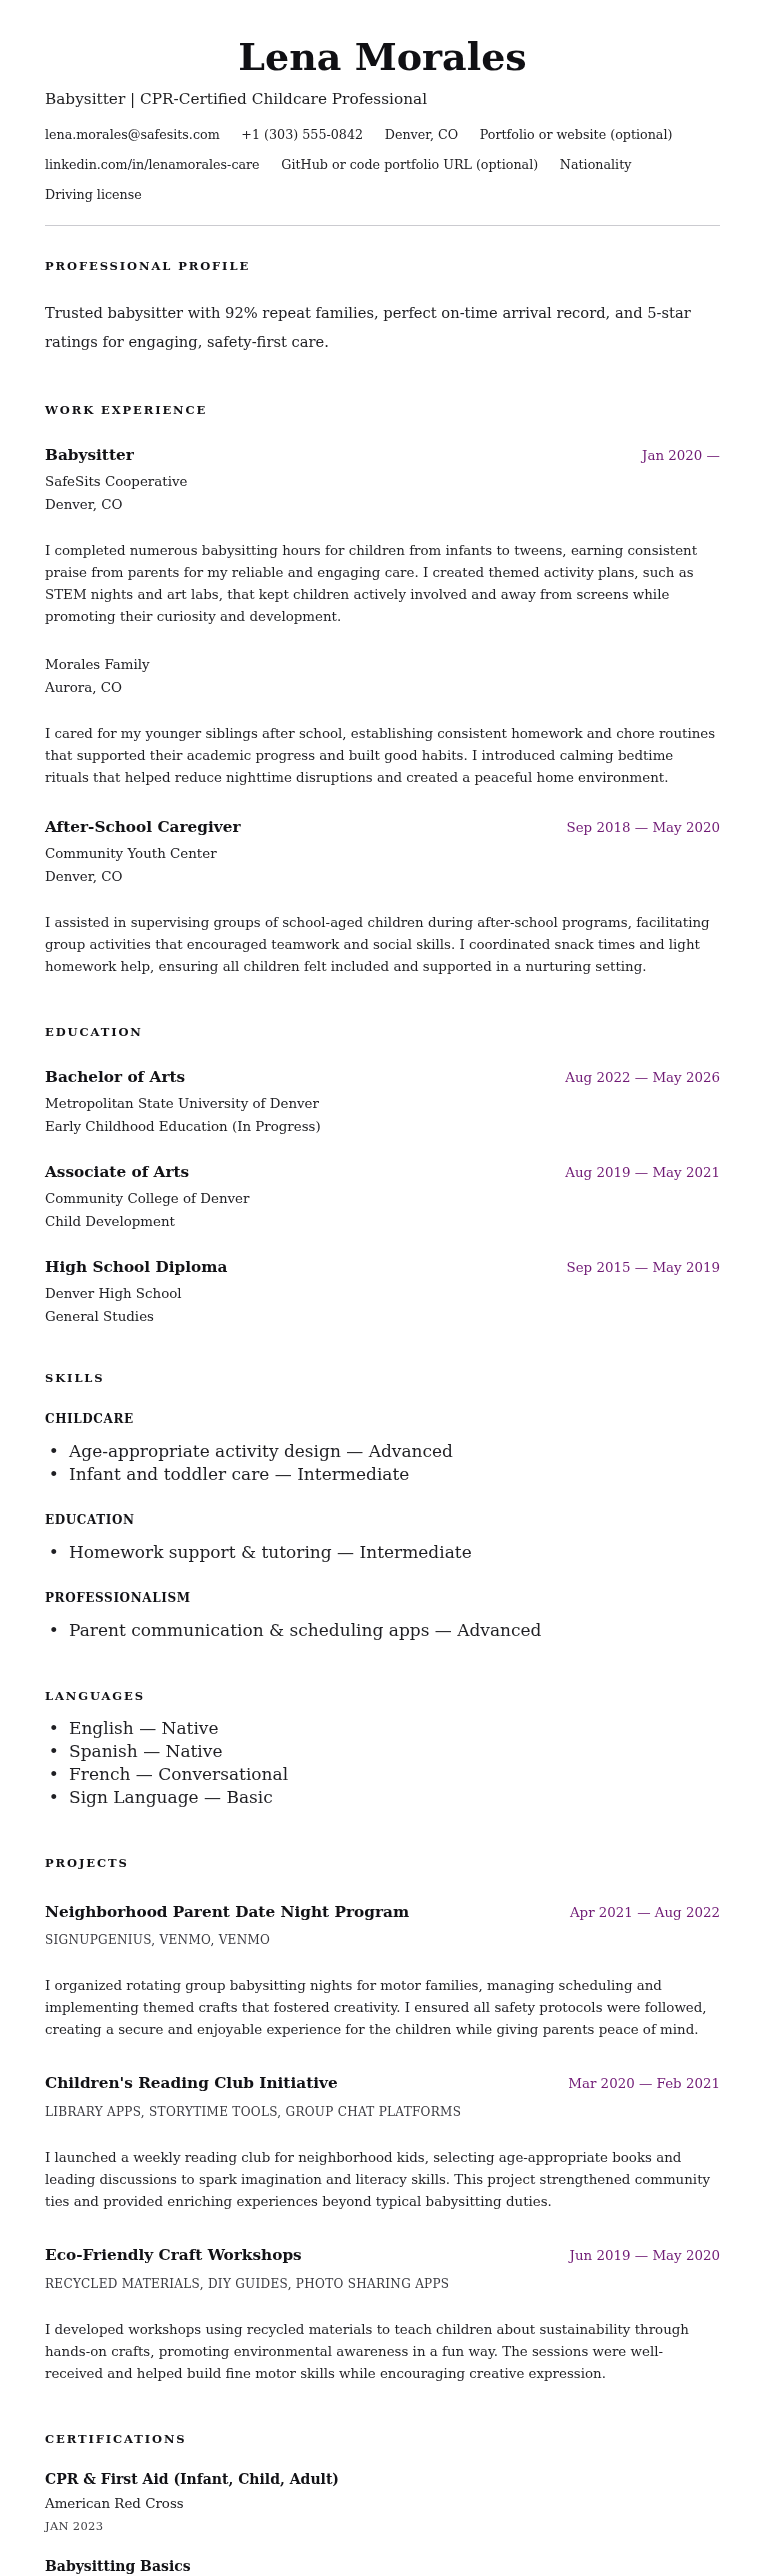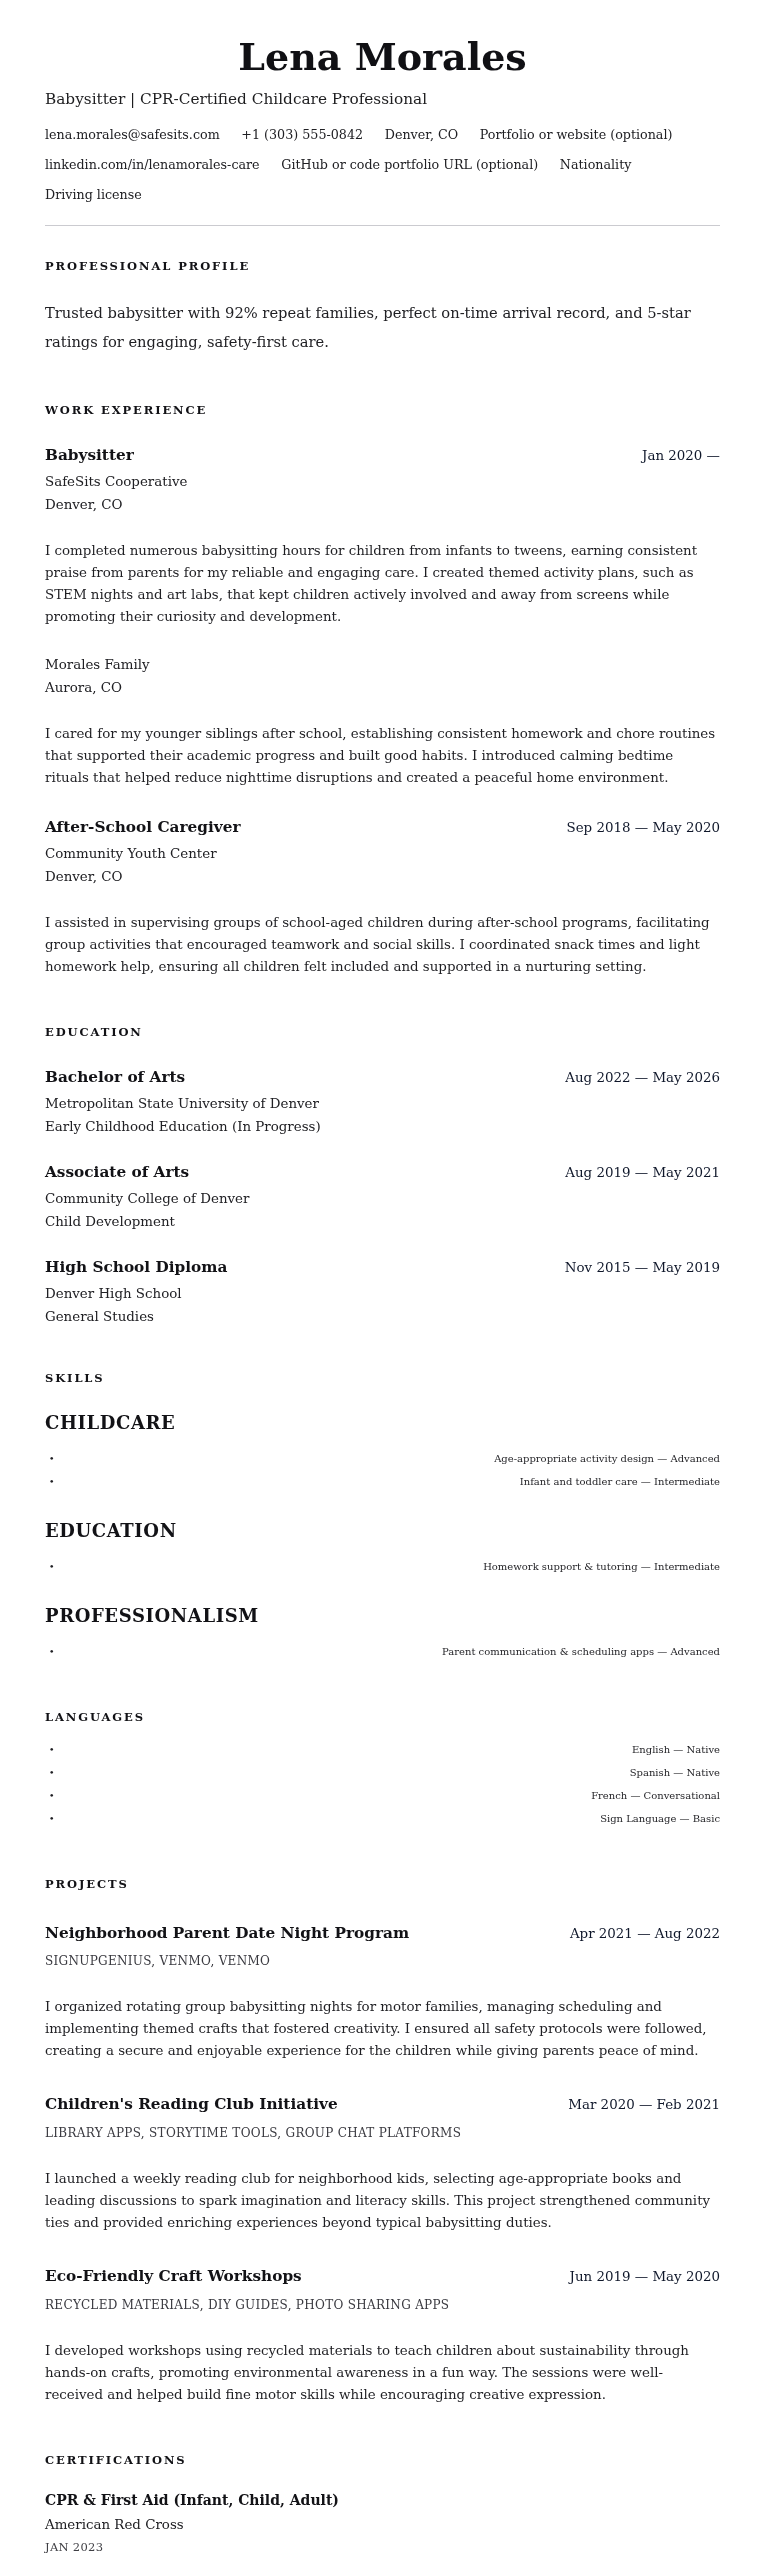--- a/index.html
+++ b/index.html
@@ -18,30 +18,30 @@
 
   .section { margin-top:47px; }
   .section--first { margin-top:33px; }
   .section-heading { font-size:11.5px; font-weight:700; letter-spacing:1.9px; color:#121216; }
 
   .profile-text { margin-top:25px; font-size:14.7px; line-height:29px; color:#202024; }
 
   .entry { margin-top:29px; }
   .entry-head { display:flex; justify-content:space-between; align-items:baseline; }
   .entry-title { font-size:15.3px; font-weight:700; color:#121216; }
-  .entry-dates { font-size:13.4px; color:#0f172a; white-space:nowrap; margin-left:15.3px; }
+  .entry-dates { font-size:13.4px; color:#701a75; white-space:nowrap; margin-left:15.3px; }
   .entry-sub { margin-top:9.6px; font-size:13.4px; color:#202024; }
   .entry-sub2 { margin-top:8.3px; font-size:13.4px; color:#202024; }
   .entry-desc { margin-top:28px; font-size:13.4px; line-height:22px; color:#1f1f23; }
 
   .group { margin-top:27px; }
-  .group-title { font-size:18px; font-weight:700; letter-spacing:0.6px; color:#121216; }
+  .group-title { font-size:12px; font-weight:700; letter-spacing:0.6px; color:#121216; }
 
   ul.bullets { margin:14px 0 0 0; padding:0; list-style:none; }
-  ul.bullets li { position:relative; padding-left:24px; font-size:10px; line-height:23px; color:#1f1f23;text-align:right; }
+  ul.bullets li { position:relative; padding-left:24px; font-size:17px; line-height:23px; color:#1f1f23; }
   ul.bullets li::before { content:"•"; position:absolute; left:3.8px; top:0; color:#1f1f23; }
 
   .project { margin-top:33px; }
   .project-tech { margin-top:12.7px; font-size:12px; letter-spacing:0.3px; color:#3a3a40; }
 
   .cert { margin-top:25.5px; }
   .cert-title { font-size:14px; font-weight:700; color:#121216; }
   .cert-org { margin-top:8.3px; font-size:13.4px; color:#202024; }
   .cert-date { margin-top:8.3px; font-size:11.5px; letter-spacing:0.3px; color:#3f3f44; }
 </style>
@@ -126,21 +126,21 @@
         <span class="entry-title">Associate of Arts</span>
         <span class="entry-dates">Aug 2019 — May 2021</span>
       </div>
       <div class="entry-sub">Community College of Denver</div>
       <div class="entry-sub2">Child Development</div>
     </div>
 
     <div class="entry">
       <div class="entry-head">
         <span class="entry-title">High School Diploma</span>
-        <span class="entry-dates">Nov 2015 — May 2019</span>
+        <span class="entry-dates">Sep 2015 — May 2019</span>
       </div>
       <div class="entry-sub">Denver High School</div>
       <div class="entry-sub2">General Studies</div>
     </div>
   </section>
 
   <section class="section">
     <div class="section-heading">SKILLS</div>
 
     <div class="group">

